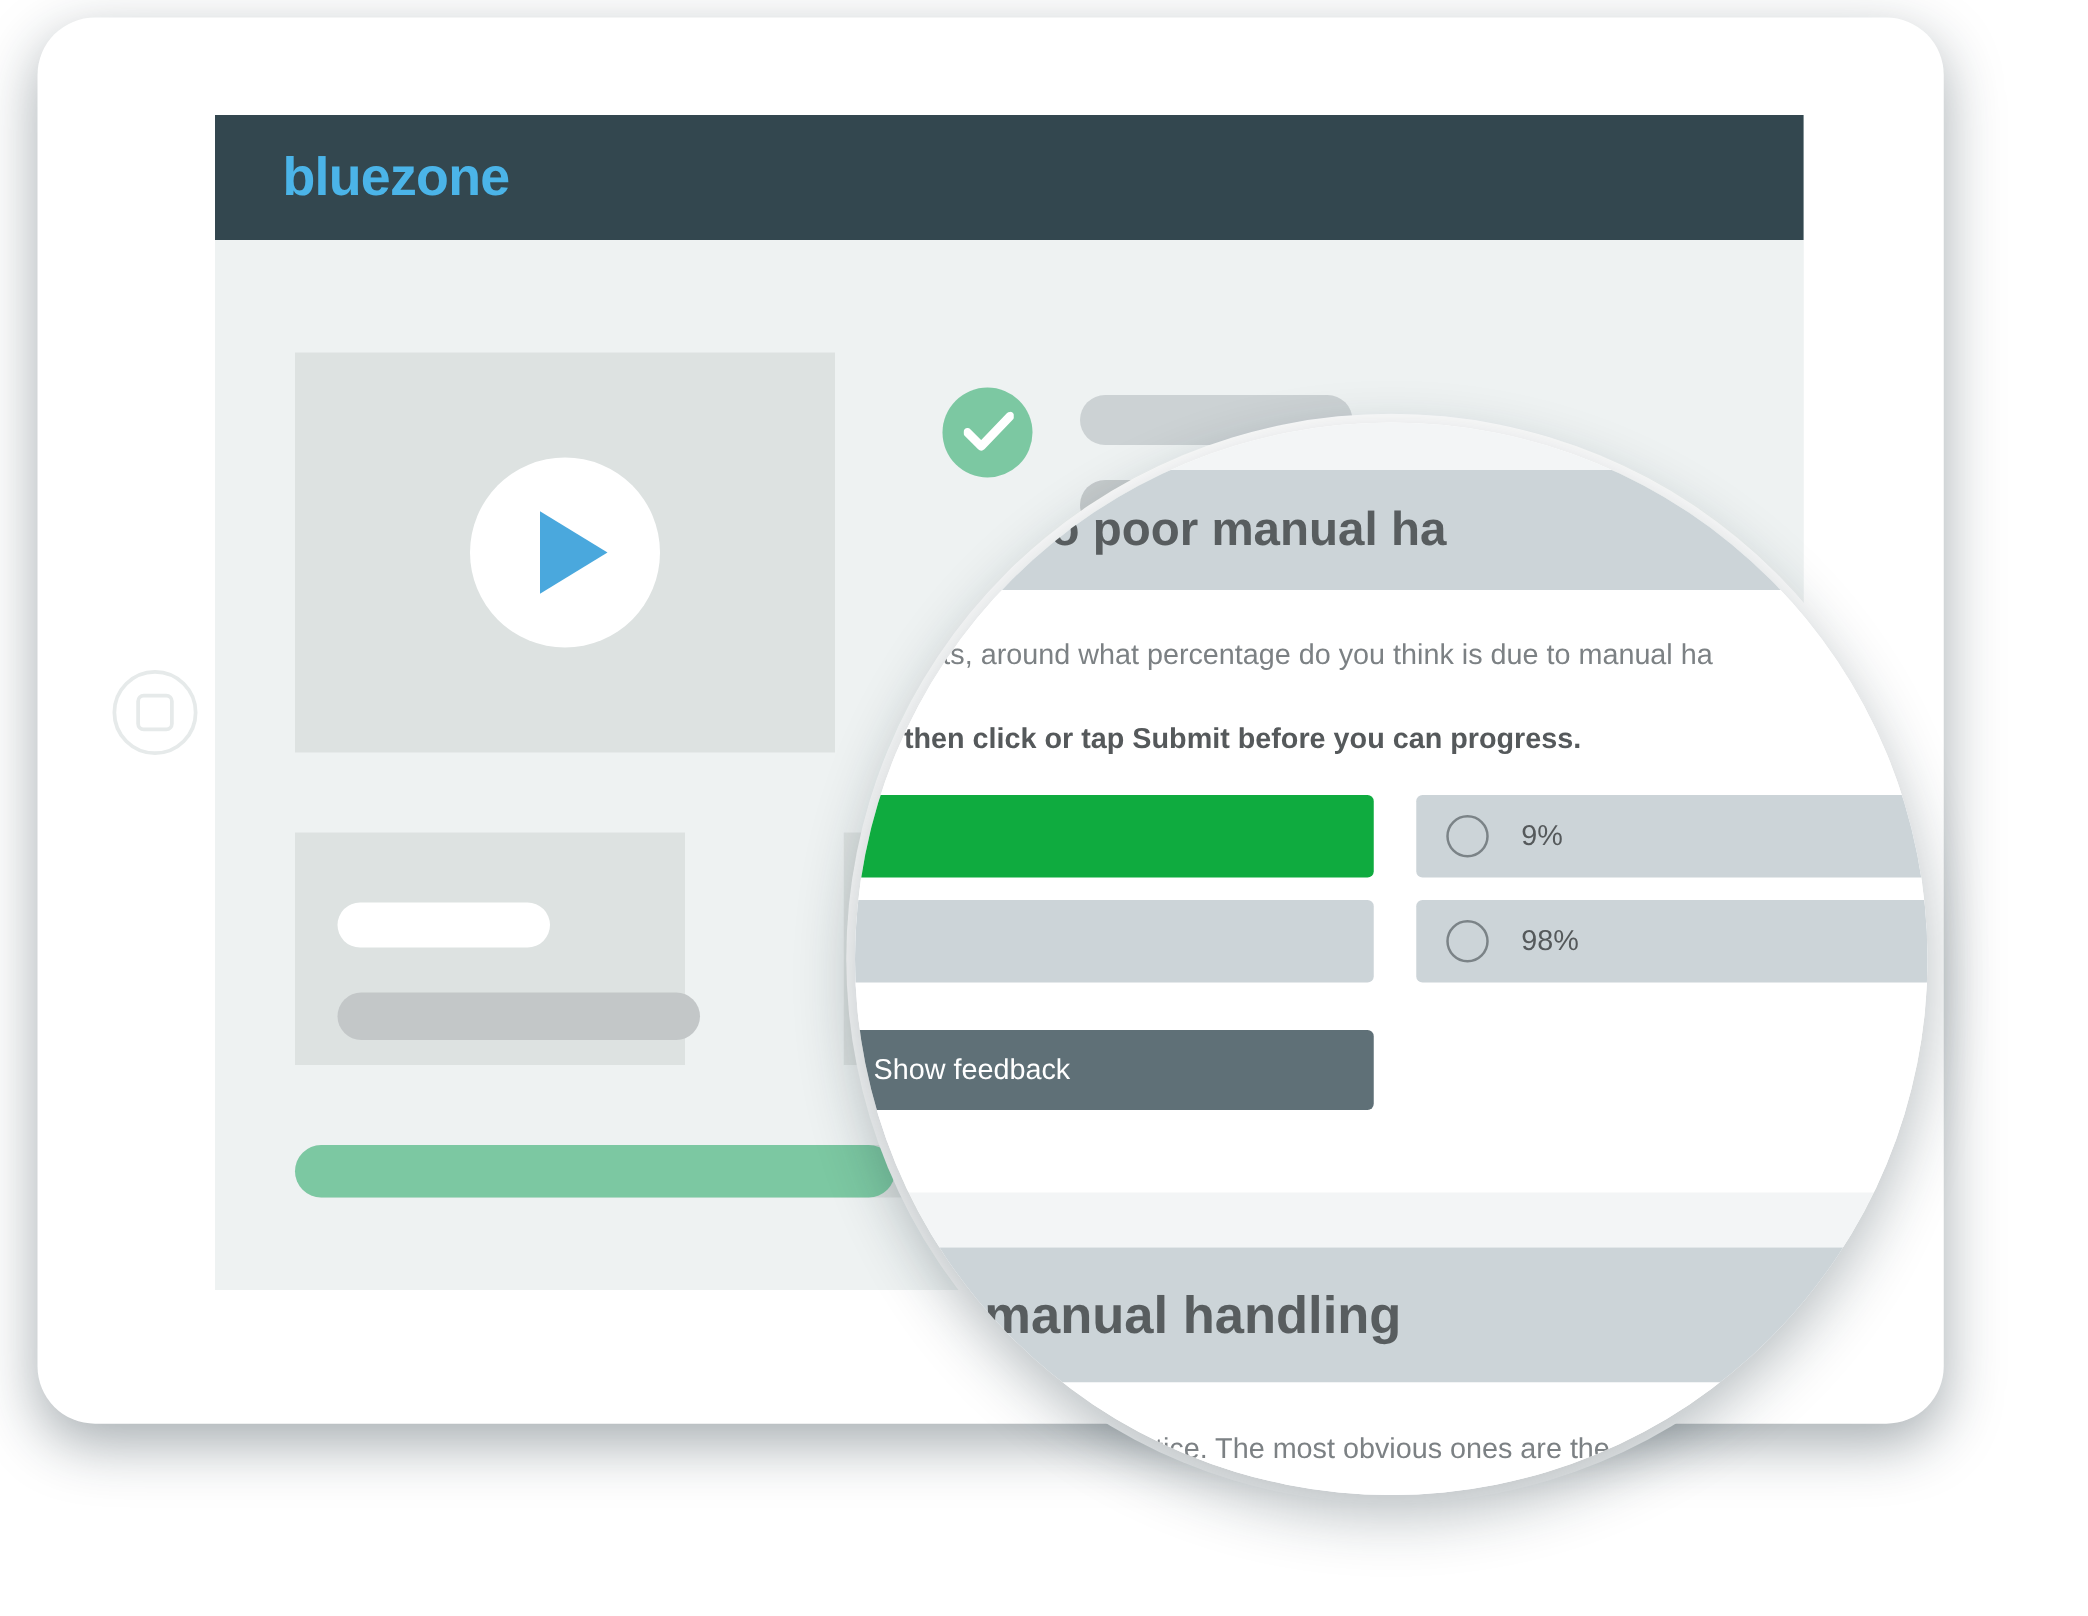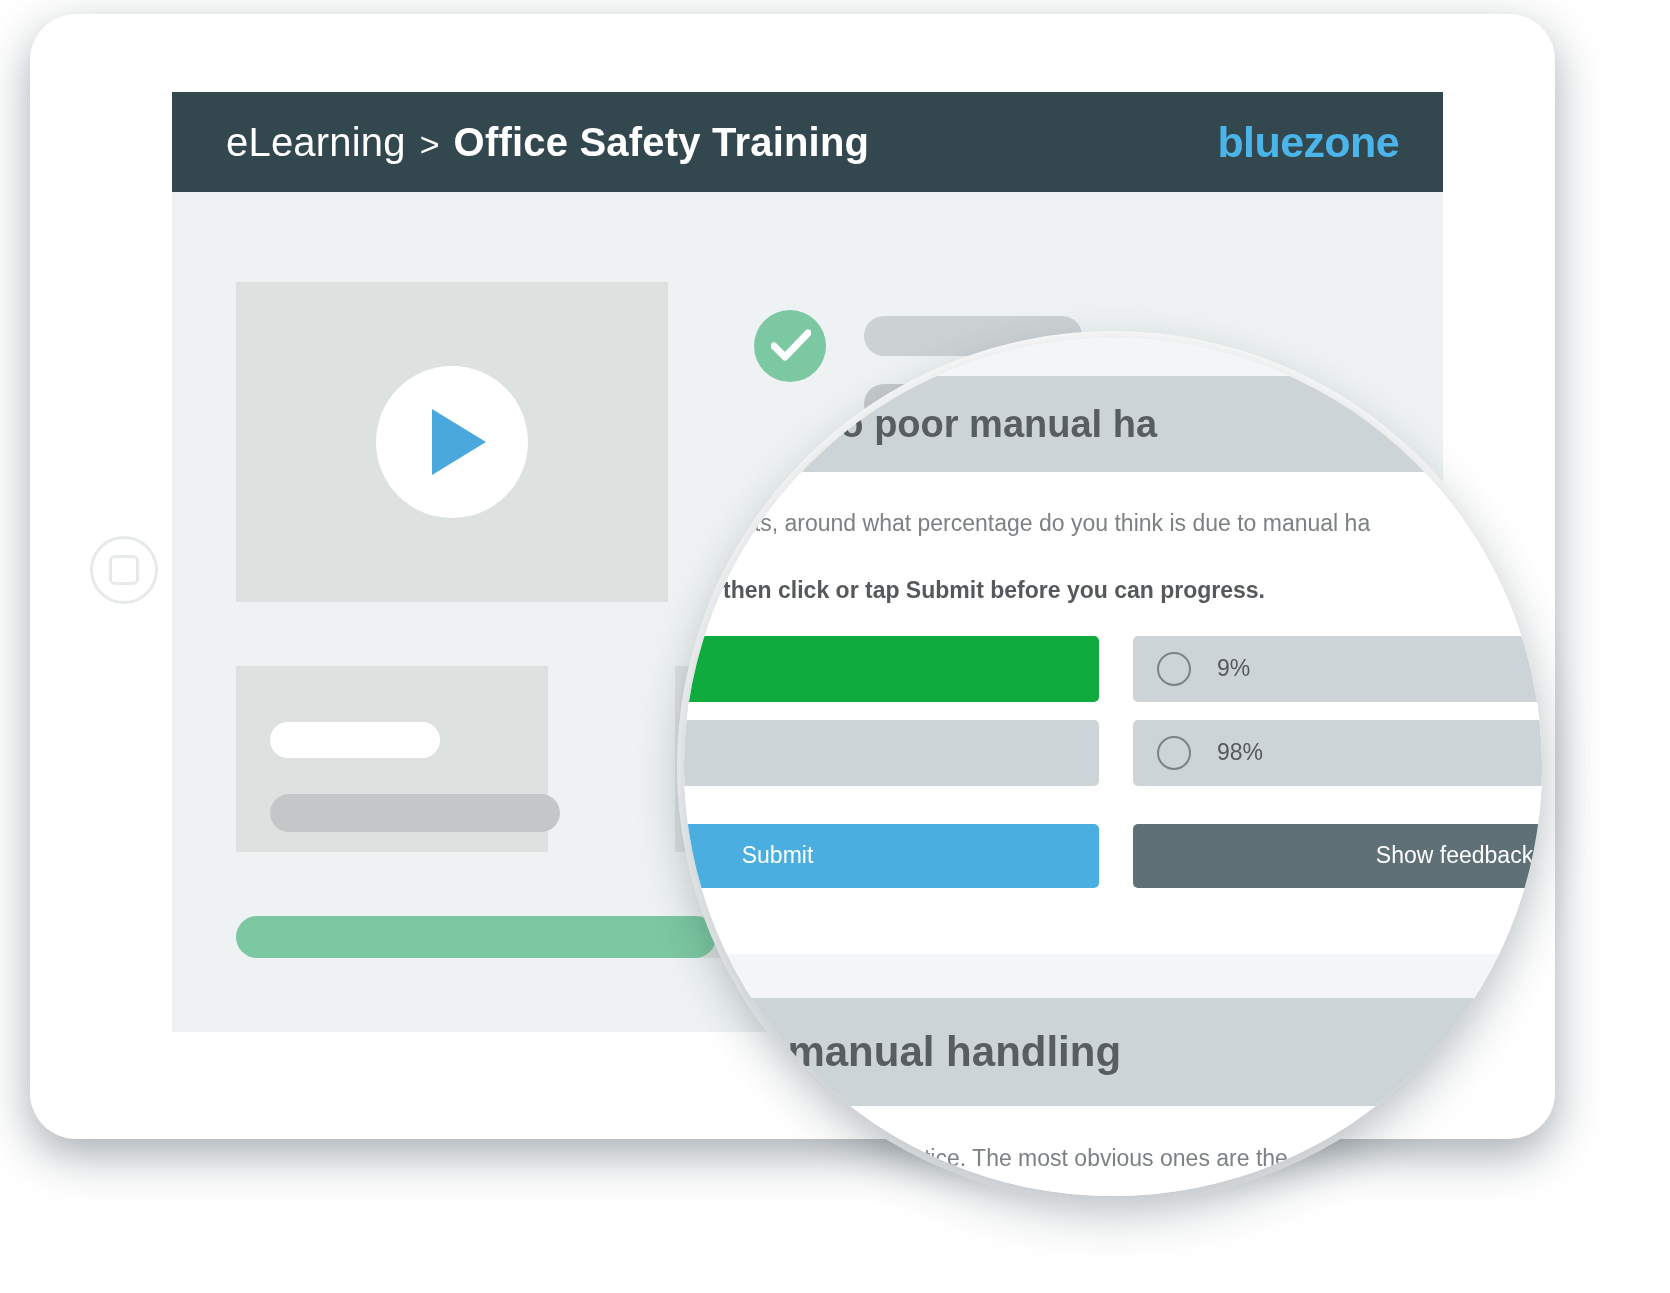--- a/index.html
+++ b/index.html
@@ -275,25 +275,20 @@
 
 <div id="stage">
 
   <div class="tablet">
 
     <div class="tablet-home"></div>
 
     <div class="screen">
 
       <div class="topbar">
-        <div class="crumbs">
-          <span class="crumb-root">eLearning</span>
-          <span class="crumb-sep">&gt;</span>
-          <span class="crumb-current">Office Safety Training</span>
-        </div>
         <div class="brand">bluezone</div>
       </div>
 
       <div class="course-body">
 
         <div class="video-card">
           <div class="play-bubble">
             <div class="play-tri"></div>
           </div>
         </div>
@@ -349,21 +344,20 @@
             
             
           </div>
           <div class="option">
             <span class="radio"></span>
             <span class="opt-label">98%</span>
           </div>
         </div>
 
         <div class="actions">
-          <div class="btn btn-submit">Submit</div>
           <div class="btn btn-feedback">Show feedback</div>
         </div>
 
       </div>
 
       <div class="lesson-gap"></div>
       <div class="lesson-pad2"></div>
 
       <div class="lesson-head2">
         <span class="lesson-head2-title">riving forces for manual handling</span>

